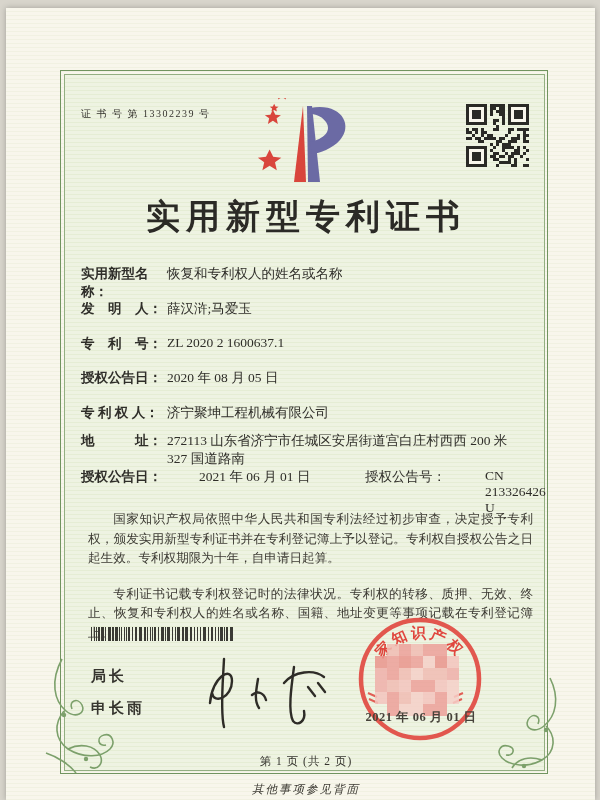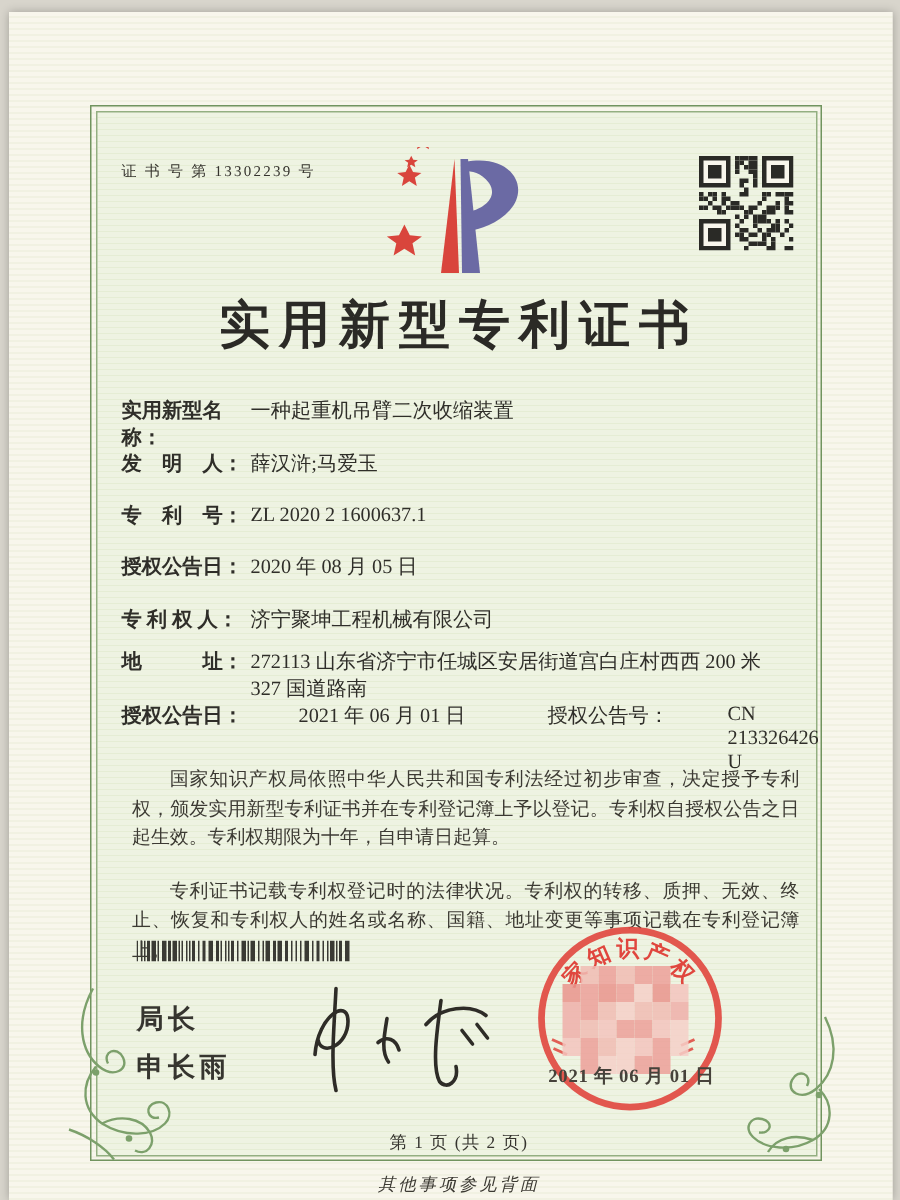--- a/index.html
+++ b/index.html
@@ -27,21 +27,21 @@
   .certno{left:75px;top:99px;font-size:10px;letter-spacing:1.5px;color:#35332d;}
   .title{left:0;top:186px;width:600px;text-align:center;font-size:34px;font-weight:600;
          letter-spacing:6px;color:#2b2a26;}
   .field-row{left:75px;width:470px;display:flex;font-size:13.5px;color:#2f2e29;}
   .f-label{width:86px;flex:0 0 86px;font-weight:bold;}
   .f-value{flex:1;}
   .grant-row{left:75px;width:470px;display:flex;font-size:13.5px;color:#2f2e29;}
   .body-text{left:66px;top:486px;width:477px;font-size:12.6px;line-height:19.5px;
              color:#3c3a33;text-align:justify;}
   .body-text p{margin:16px;text-indent:2em;}
-  .sig-label{left:85px;font-size:18px;letter-spacing:3px;font-weight:600;
+  .sig-label{left:85px;font-size:15px;letter-spacing:3px;font-weight:600;
              color:#36352f;font-family:"Liberation Sans","DejaVu Sans",sans-serif;}
   .page-info{left:0;top:746px;width:600px;text-align:center;font-size:11.5px;color:#35342e;letter-spacing:1px;}
   .back-note{left:0;top:774px;width:600px;text-align:center;font-size:11.5px;
              font-style:italic;color:#3c3a33;letter-spacing:2px;}
   .seal-date{left:356px;top:701px;width:118px;text-align:center;font-size:12.5px;
              font-weight:700;color:#46423a;letter-spacing:.5px;}
   #qr{left:460px;top:96px;}
   #barcode{left:85px;top:619px;}
   #mosaic{left:369px;top:636px;width:84px;height:72px;opacity:.85;}
   #mosaic div{position:absolute;width:12px;height:12px;}
@@ -200,21 +200,21 @@
         <rect x="48" y="6" width="9" height="9" fill="#2a2a26"></rect>
         <rect x="0" y="42" width="21" height="21" fill="#2a2a26"></rect>
         <rect x="3" y="45" width="15" height="15" fill="#f8f6ec"></rect>
         <rect x="6" y="48" width="9" height="9" fill="#2a2a26"></rect>
       </svg></div>
 
   <div class="abs title">实用新型专利证书</div>
 
   <div class="abs field-row" style="top:257px;">
     <span class="f-label">实用新型名称：</span>
-    <span class="f-value">一种起重机吊臂二次收缩装置</span>
+    <span class="f-value">恢复和专利权人的姓名或名称</span>
   </div>
   <div class="abs field-row" style="top:292px;">
     <span class="f-label">发　明　人：</span>
     <span class="f-value">薛汉浒;马爱玉</span>
   </div>
   <div class="abs field-row" style="top:327px;">
     <span class="f-label">专　利　号：</span>
     <span class="f-value">ZL 2020 2 1600637.1</span>
   </div>
   <div class="abs field-row" style="top:361px;">

